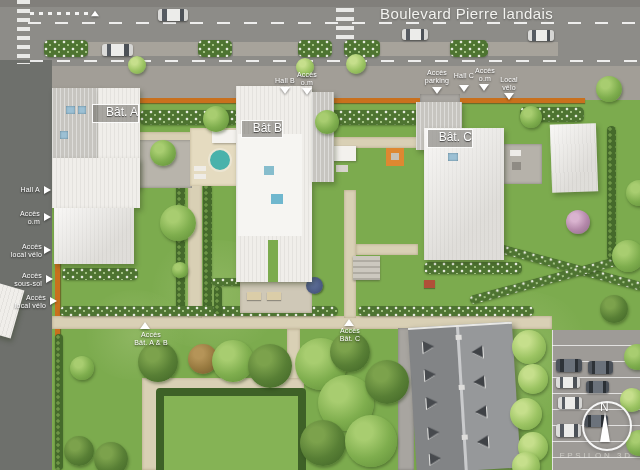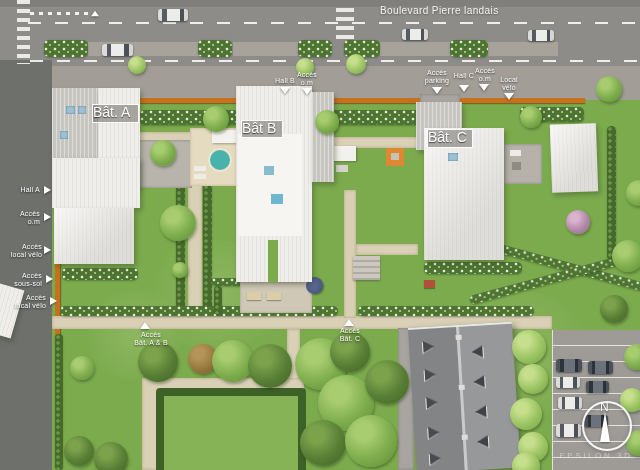--- a/index.html
+++ b/index.html
@@ -39,29 +39,29 @@
   .skylight{background:#9cc0d4;box-shadow:inset 0 0 2px rgba(30,60,80,.6);}
   .pool{background:#49b2ab;}
   
   .car{height:12px;border-radius:3px;box-shadow:0 1px 2px rgba(0,0,0,.45);}
   .car.white{background:linear-gradient(90deg,#dcdcda 0 15%,#565b62 15% 30%,#ececea 30% 72%,#4c5157 72% 86%,#d5d5d3 86%);}
   .car.dark{background:linear-gradient(90deg,#4e545c 0 15%,#2e3338 15% 30%,#6b727b 30% 72%,#2b3035 72% 86%,#4a5058 86%);}
   
   .lbl{color:#fff;font-size:7px;line-height:8px;text-align:center;white-space:pre-line;
        text-shadow:0 1px 2px rgba(0,0,0,.7);letter-spacing:.2px;}
   .lbl.right{text-align:right;}
-  .chip{border:1px solid rgba(255,255,255,.95);background:rgba(95,93,88,.5);color:#fff;font-size:14px;
-        text-align:left;text-shadow:0 1px 1px rgba(0,0,0,.6);}
+  .chip{border:1px solid rgba(255,255,255,.95);background:rgba(95,93,88,.5);color:#fff;font-size:12px;
+        text-align:right;text-shadow:0 1px 1px rgba(0,0,0,.6);}
   .tri-down{width:0;height:0;border-left:5px solid transparent;border-right:5px solid transparent;
             border-top:7px solid #fff;filter:drop-shadow(0 1px 1px rgba(0,0,0,.45));}
   .tri-up{width:0;height:0;border-left:5px solid transparent;border-right:5px solid transparent;
           border-bottom:7px solid #fff;filter:drop-shadow(0 1px 1px rgba(0,0,0,.45));}
   .tri-right{width:0;height:0;border-top:4px solid transparent;border-bottom:4px solid transparent;
              border-left:7px solid #fff;filter:drop-shadow(0 1px 1px rgba(0,0,0,.45));}
-  .street-name{color:#f3f3f0;font-size:10px;letter-spacing:.4px;text-shadow:0 1px 2px rgba(0,0,0,.35);}
+  .street-name{color:#f3f3f0;font-size:15px;letter-spacing:.4px;text-shadow:0 1px 2px rgba(0,0,0,.35);}
   .watermark{color:rgba(238,238,232,.55);font-size:8px;letter-spacing:2.6px;}
   
   .dark-b{background:#96989a;border-top:2px solid #e8e8e6;box-shadow:3px 3px 6px rgba(30,40,20,.4);}
   .dorm-r{width:0;height:0;border-top:6px solid transparent;border-bottom:6px solid transparent;
           border-left:11px solid #474a4e;filter:drop-shadow(-1px 1px 0 #e6e6e4);}
   .dorm-l{width:0;height:0;border-top:6px solid transparent;border-bottom:6px solid transparent;
           border-right:11px solid #3f4246;filter:drop-shadow(1px 1px 0 #e6e6e4);}
   .compass{width:46px;height:46px;border:2px solid rgba(255,255,255,.92);border-radius:50%;
            filter:drop-shadow(0 1px 2px rgba(0,0,0,.35));}
   .needle{width:0;height:0;border-left:5px solid transparent;border-right:5px solid transparent;

